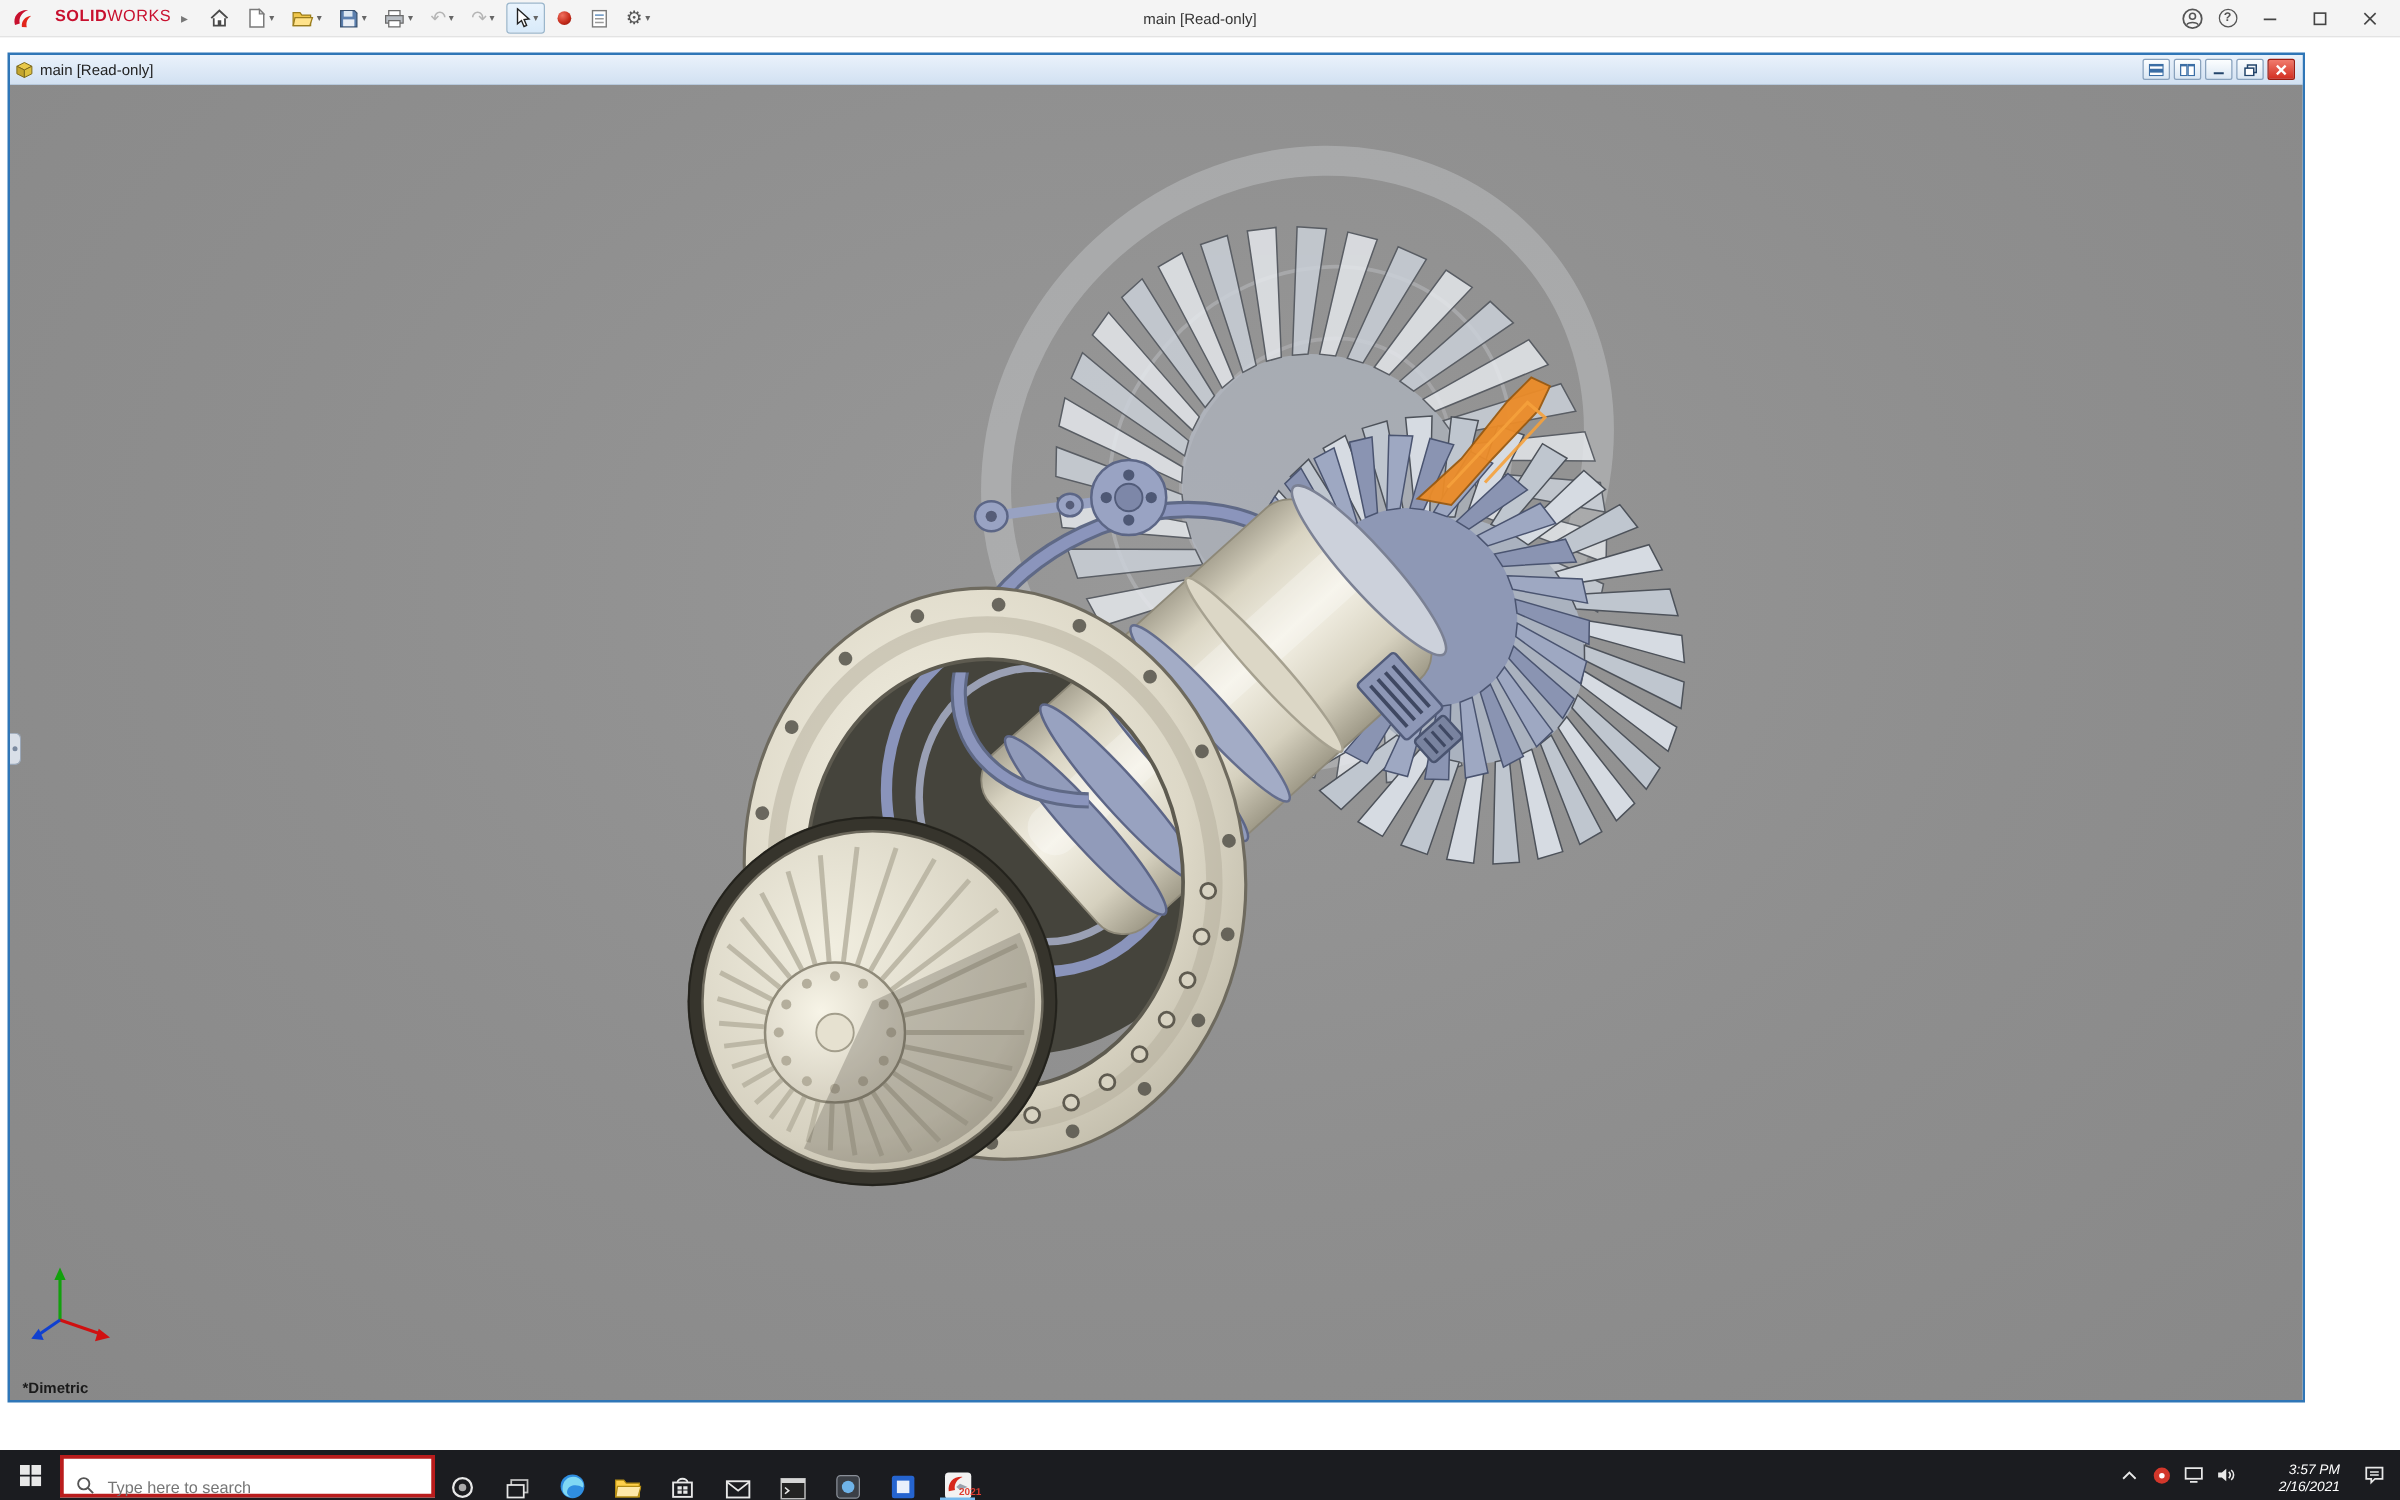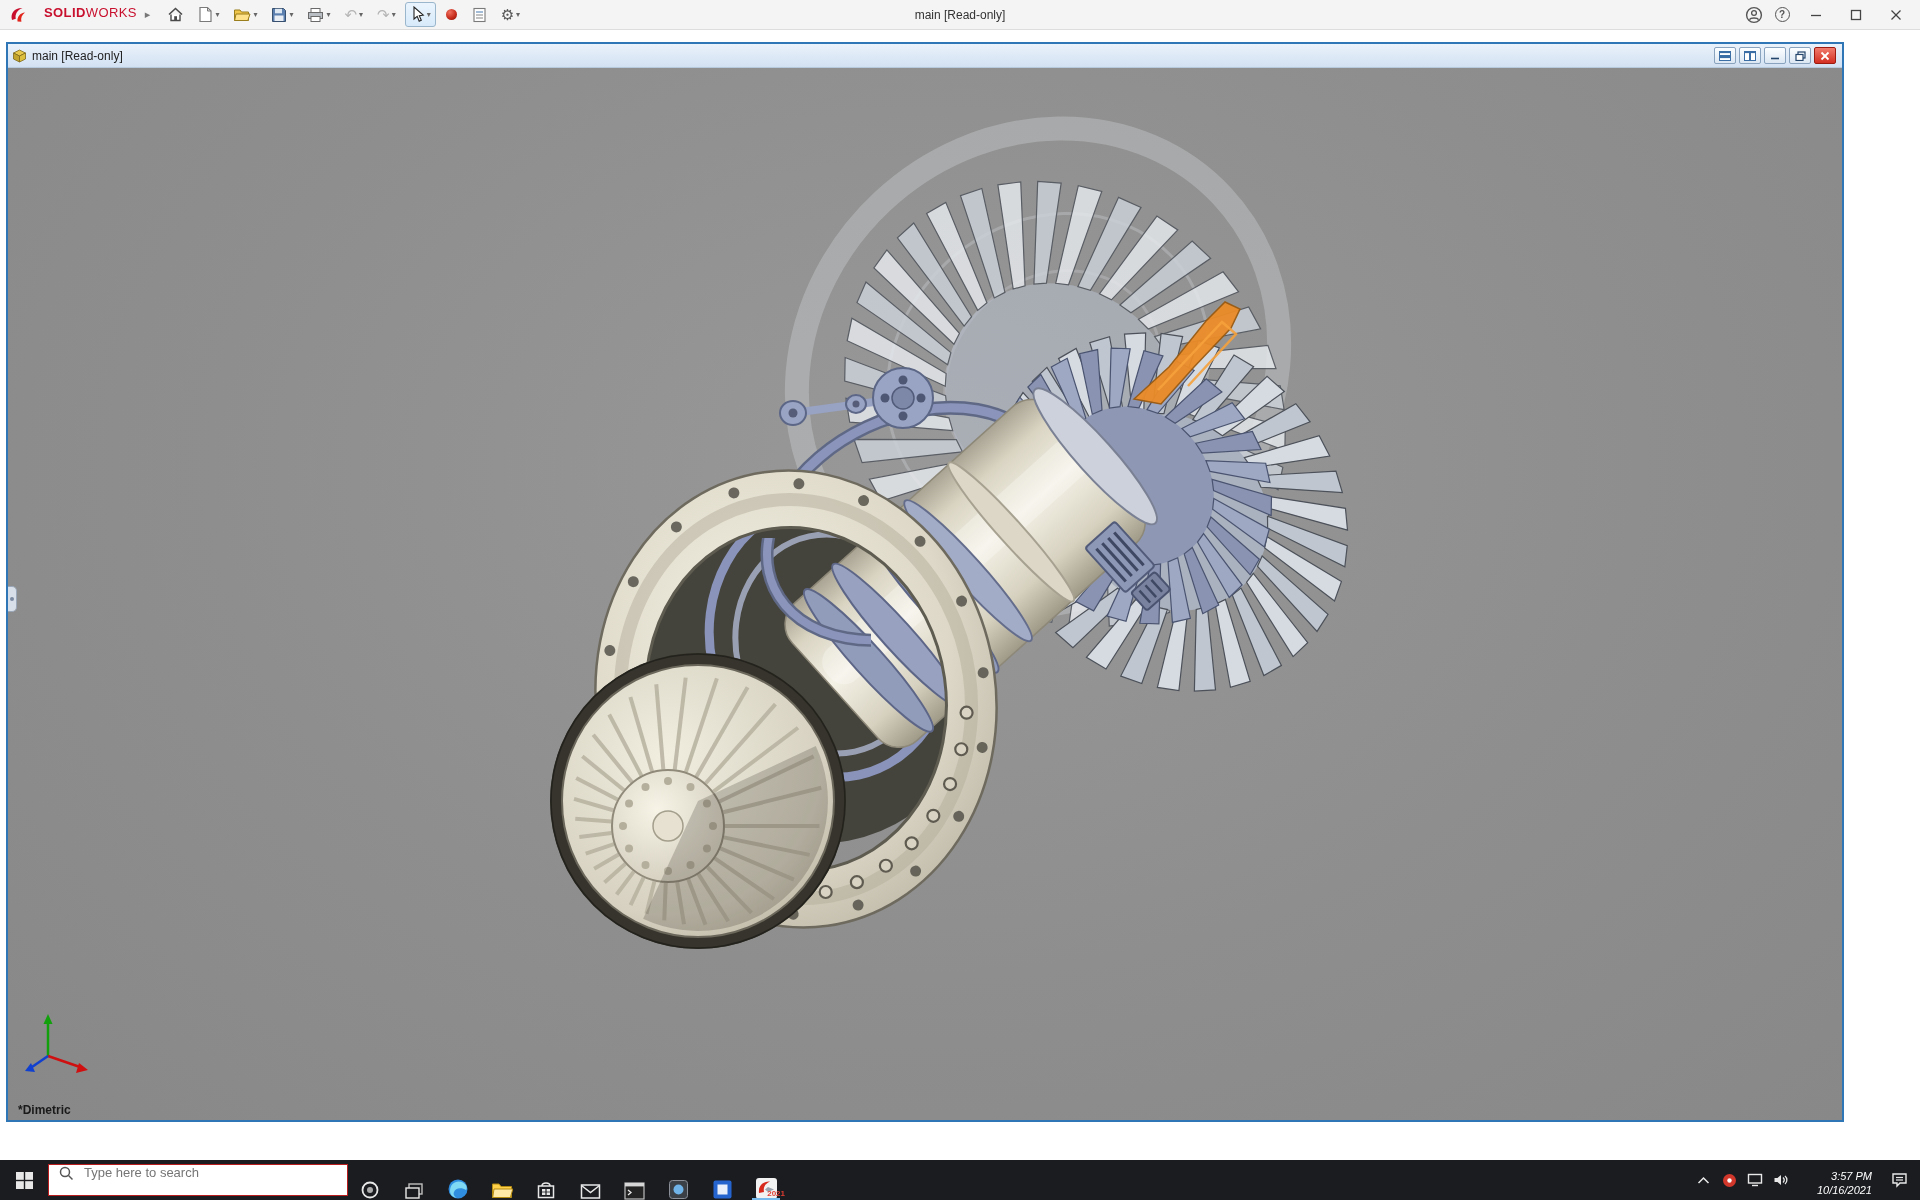--- a/index.html
+++ b/index.html
@@ -69,22 +69,22 @@
     display:flex; align-items:center; justify-content:center;
   }
   .fmtab i { width:4px; height:4px; border-radius:50%; background:#7b8aa0; display:block; }
   
   .taskbar {
     position:absolute; left:0; bottom:0; width:1920px; height:40px; background:#1b1c20;
     display:flex; align-items:stretch; color:#eee;
   }
   .tb-start { width:48px; display:flex; align-items:center; justify-content:center; }
   .tb-search {
-    width:300px; margin:4px 0; background:#ffffff; border:1px solid #b91c1c;
-    display:flex; align-items:flex-end; gap:8px; padding:14px 10px;
+    width:300px; margin:4px 0; background:#ffffff; border:3px solid #b91c1c;
+    display:flex; align-items:flex-start; gap:8px; padding:14px 10px;
   }
   .tb-search input {
     border:none; outline:none; background:transparent; font-size:13px; color:#444; width:240px;
     font-family:"Liberation Sans", sans-serif;
   }
   .tb-icon { width:44px; display:flex; align-items:flex-end; justify-content:center; position:relative; }
   .tb-icon .badge {
     position:absolute; right:3px; bottom:2px; font-size:8px; font-weight:bold; color:#e03c31;
   }
   .tb-icon .runline {
@@ -685,21 +685,21 @@
     </div>
     <div class="tico">
       <svg width="16" height="14" viewBox="0 0 16 14">
         <polygon points="1.5,5 4.5,5 8,2 8,12 4.5,9 1.5,9" fill="#e8e8e8"></polygon>
         <path d="M10 4.5 C11.5 6 11.5 8 10 9.5" fill="none" stroke="#e8e8e8" stroke-width="1.3"></path>
         <path d="M12 3 C14.5 5.2 14.5 8.8 12 11" fill="none" stroke="#e8e8e8" stroke-width="1.3"></path>
       </svg>
     </div>
     <div class="clock">
       <div>3:57 PM</div>
-      <div>10/16/2021</div>
+      <div>2/16/2021</div>
     </div>
     <div class="actioncenter">
       <svg width="17" height="16" viewBox="0 0 17 16">
         <path d="M2 2 H15 V11 H9 L6 14 V11 H2 Z" fill="none" stroke="#e8e8e8" stroke-width="1.4"></path>
         <line x1="5" y1="5.5" x2="12" y2="5.5" stroke="#e8e8e8" stroke-width="1.2"></line>
         <line x1="5" y1="8" x2="12" y2="8" stroke="#e8e8e8" stroke-width="1.2"></line>
       </svg>
     </div>
   </div>
 </div>

